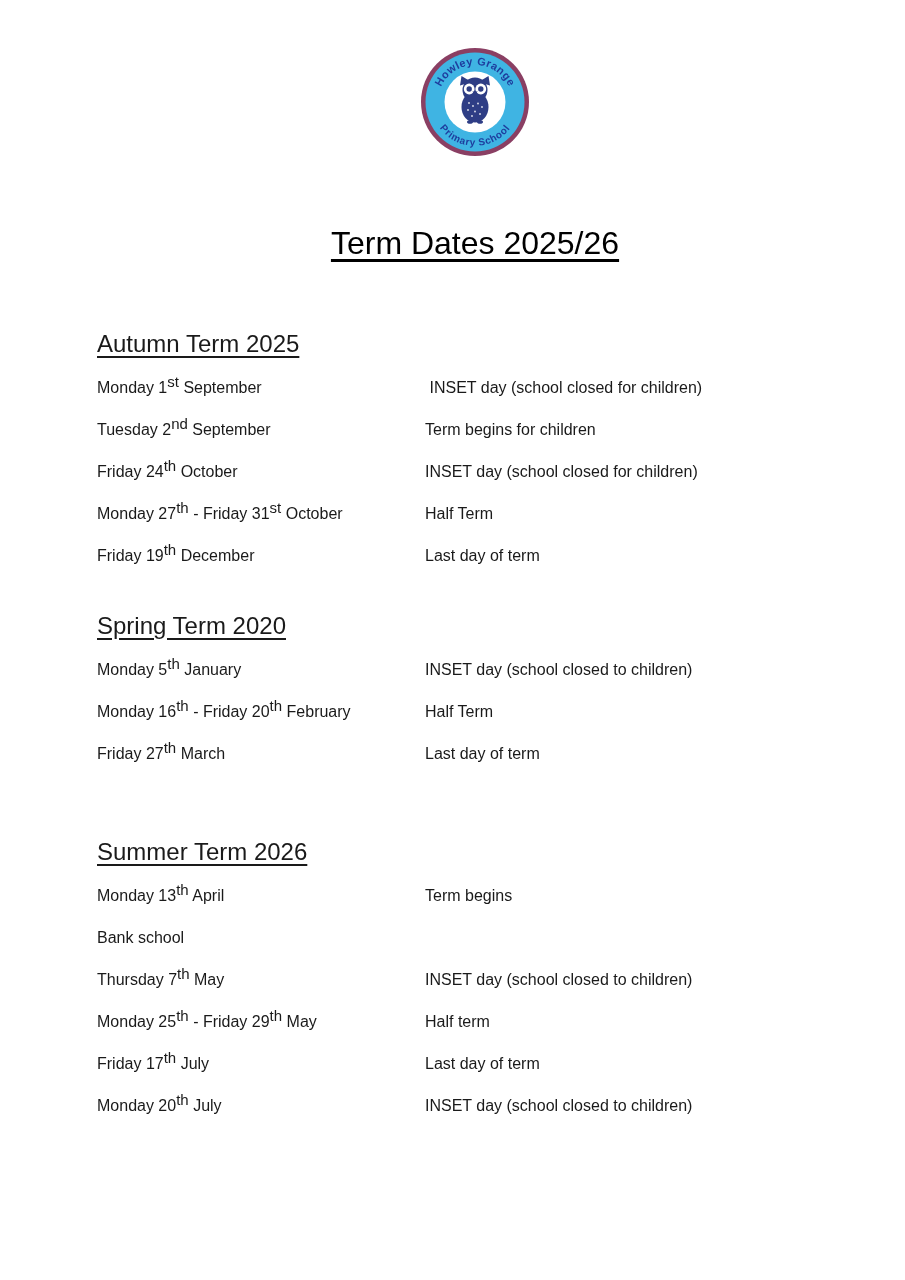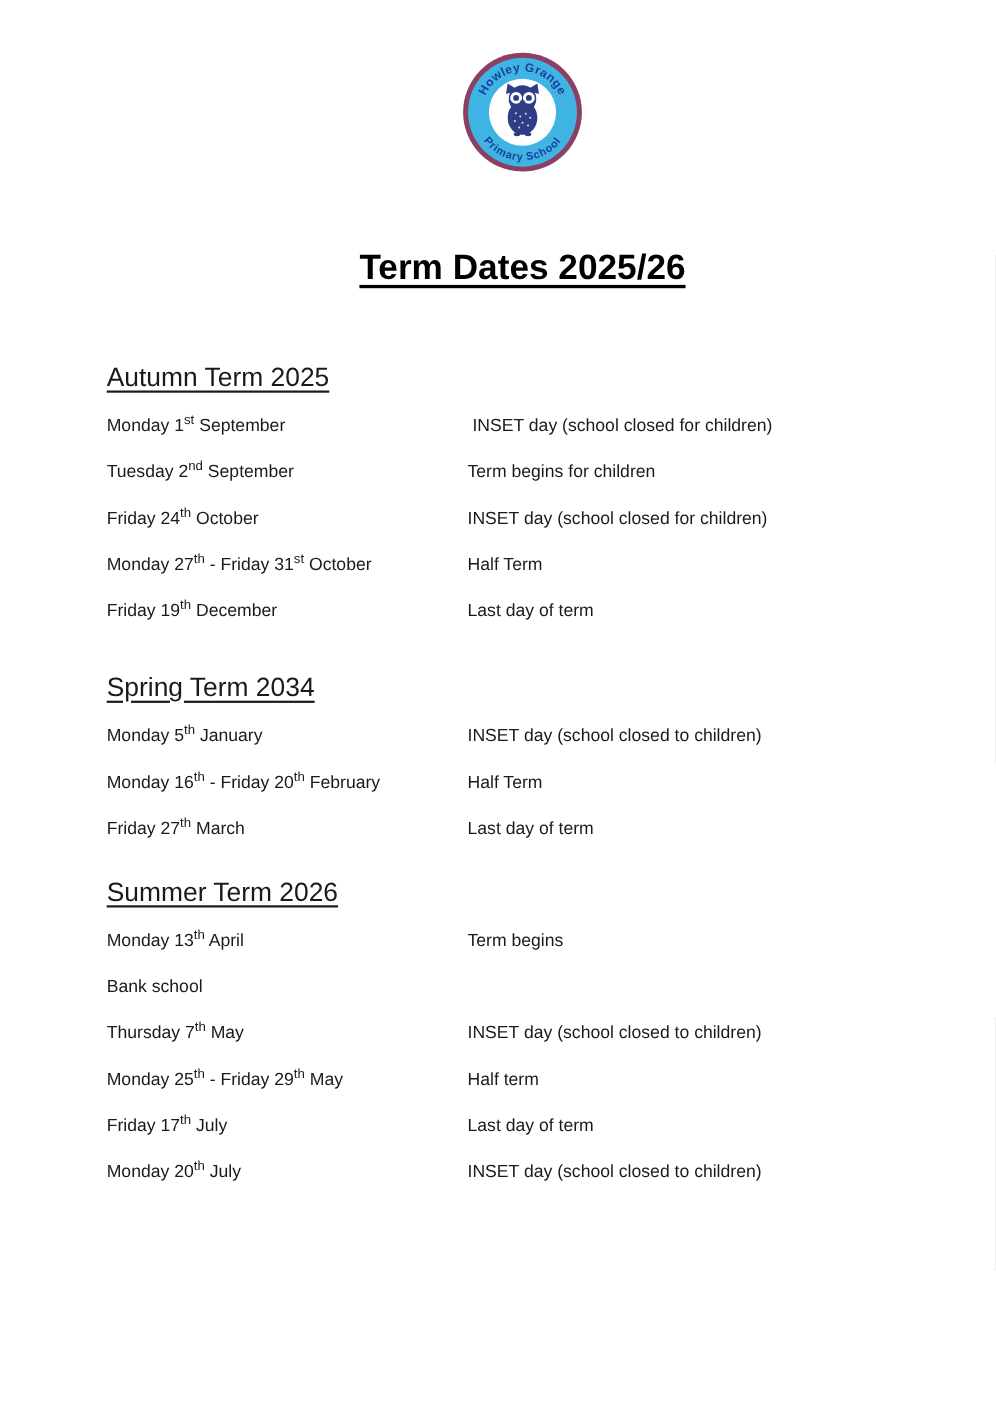--- a/index.html
+++ b/index.html
@@ -18,50 +18,50 @@
     margin: 46px auto 0 auto;
   }
   .logo .arc-text {
     font-family: "Liberation Sans", sans-serif;
     font-weight: bold;
   }
   .title {
     margin: 66px 0 0 0;
     font-size: 32px;
     line-height: 38px;
-    font-weight: bold;
+    font-weight: normal;
     text-align: center;
     color: #000000;
     text-decoration: underline;
     text-decoration-thickness: 3px;
     text-underline-offset: 5px;
   }
   .term-section { margin-top: 48px; }
   .term-section:first-child { margin-top: 70px; }
-  .term-section:nth-child(3) { margin-top: 36px; }
+  .term-section:nth-child(3) { margin-top: 76px; }
   .section-heading {
     margin: 0;
     font-size: 24px;
     line-height: 24px;
     font-weight: normal;
     color: #1a1a1a;
     text-decoration: underline;
     text-underline-offset: 4px;
   }
   .term-row {
     display: grid;
     grid-template-columns: 328px 1fr;
     margin-top: 22px;
     font-size: 16px;
     line-height: 20px;
   }
   .term-row .date { white-space: pre-wrap; }
   .term-row .desc { white-space: pre-wrap; }
   .term-row sup {
-    font-size: 12px;
+    font-size: 15px;
     line-height: 0;
     vertical-align: super;
   }
 </style>
 </head>
 <body>
 
 <div class="page">
 
   <svg class="logo" viewBox="-56 -56 112 112" aria-hidden="true">
@@ -134,21 +134,21 @@
   </div>
 
   <div class="term-row">
     <span class="date">Friday 19<sup>th</sup> December</span>
     <span class="desc">Last day of term</span>
   </div>
 </div>
   </section>
 
   <section class="term-section">
-    <h2 class="section-heading">Spring Term 2034</h2>
+    <h2 class="section-heading">Spring Term 2020</h2>
     <div class="rows">
   <div class="term-row">
     <span class="date">Monday 5<sup>th</sup> January</span>
     <span class="desc">INSET day (school closed to children)</span>
   </div>
 
   <div class="term-row">
     <span class="date">Monday 16<sup>th</sup> - Friday 20<sup>th</sup> February</span>
     <span class="desc">Half Term</span>
   </div>

